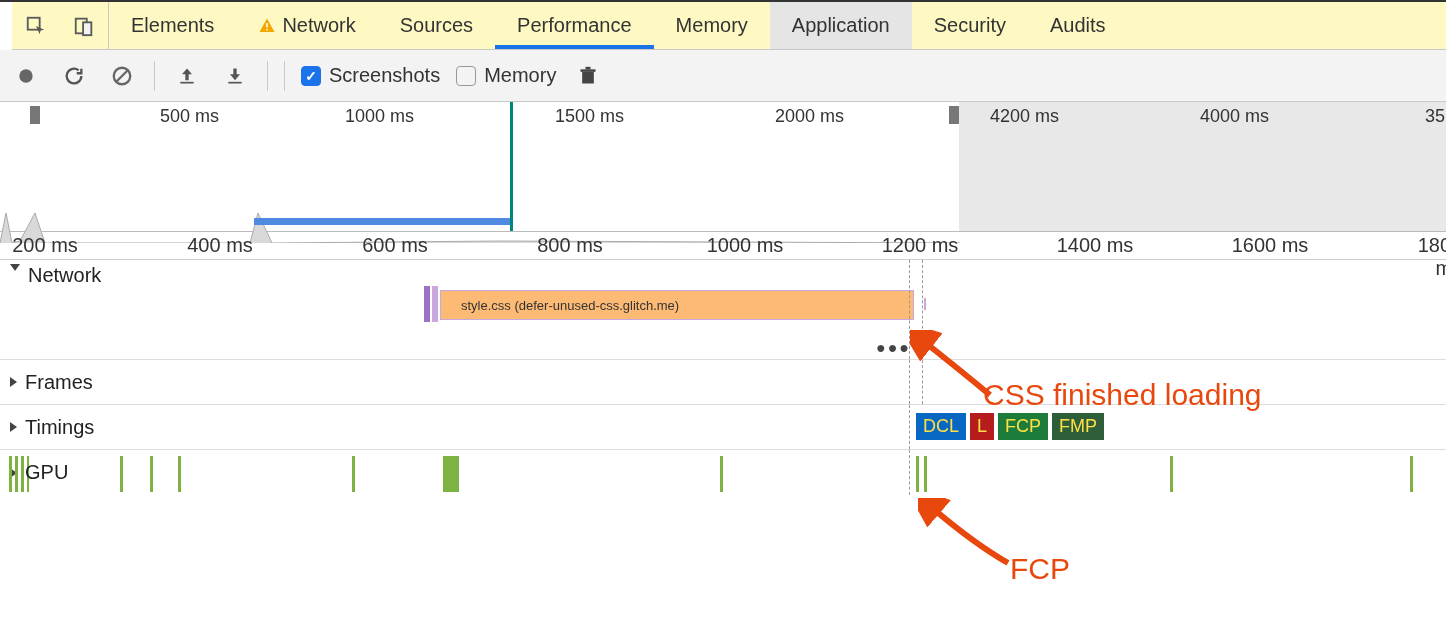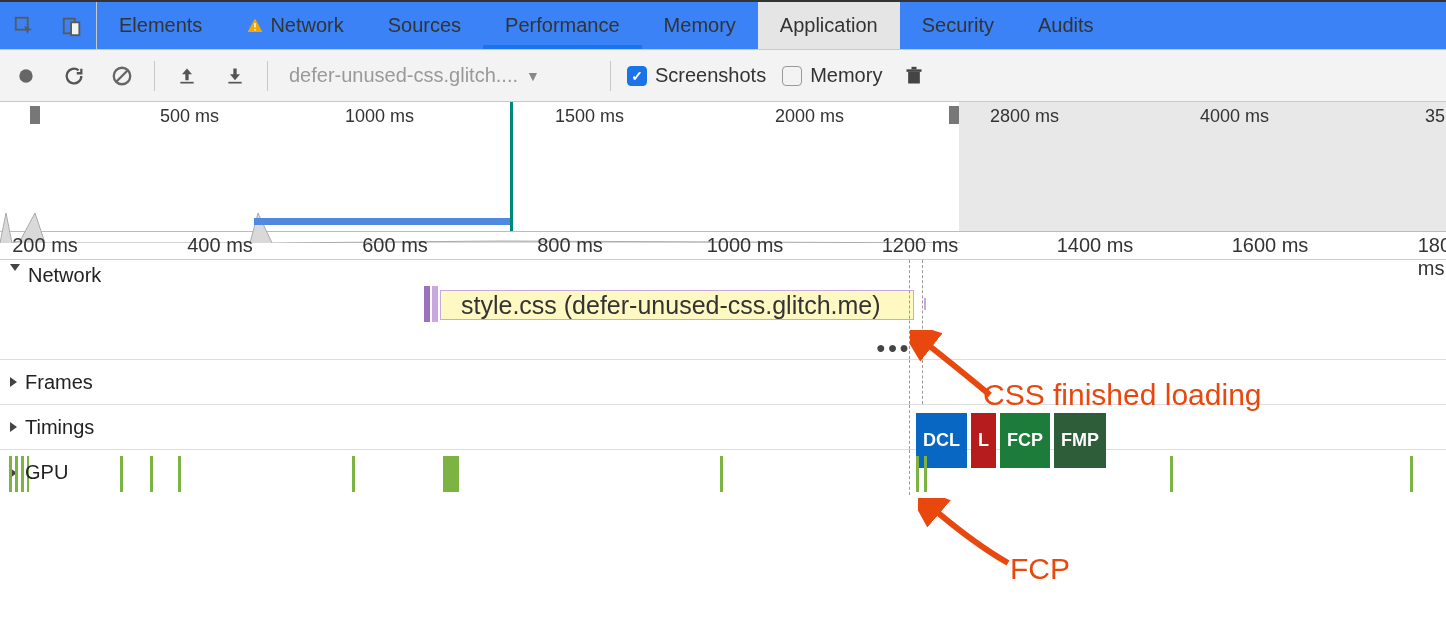--- a/index.html
+++ b/index.html
@@ -1,19 +1,19 @@
 <!DOCTYPE html>
 <html><head>
 <meta charset="utf-8">
 <style>
 * { box-sizing: border-box; margin: 0; padding: 0; font-family: -apple-system, BlinkMacSystemFont, "Segoe UI", Helvetica, Arial, sans-serif; }
 body { width: 1446px; height: 636px; background: #fff; overflow: hidden; font-size: 20px; color: #333; border-top: 2px solid #333; }
 
 
-.tabs { display: flex; align-items: stretch; height: 48px; background: #3b82f6; border-bottom: 1px solid #c9c9c9; user-select: none; }
+.tabs { display: flex; align-items: stretch; height: 48px; background: #fef9c3; border-bottom: 1px solid #c9c9c9; user-select: none; margin-left: 12px; }
 .tabs .ico-btn { width: 48px; display: flex; align-items: center; justify-content: center; color: #5a5a5a; }
 .tabs .sep { width: 1px; background: #c9c9c9; }
 .tabs .tab { padding: 0 22px; display: flex; align-items: center; color: #333; cursor: pointer; }
 .tabs .tab svg.warn { margin-right: 6px; }
 .tabs .tab.active { color: #333; box-shadow: inset 0 -4px 0 #1a73e8; }
 .tabs .tab.hover { background: #e5e5e5; }
 
 
 .toolbar { display: flex; align-items: center; height: 52px; background: #f3f3f3; border-bottom: 1px solid #c9c9c9; padding: 0 10px; gap: 16px; color: #5a5a5a; }
 .tb-btn { width: 32px; height: 32px; display: flex; align-items: center; justify-content: center; cursor: pointer; }
@@ -30,44 +30,44 @@
 .ov-viewport { position: absolute; left: 0; top: 0; bottom: 0; width: 959px; background: #fff; }
 .ov-tick { position: absolute; top: 4px; font-size: 18px; color: #333; text-align: right; }
 .ov-handle { position: absolute; top: 4px; width: 10px; height: 18px; background: #777; }
 .ov-sel { position: absolute; background: #4f8ae0; height: 7px; bottom: 6px; }
 .ov-fcp { position: absolute; top: 0; bottom: 0; width: 3px; background: #00897b; }
 .ov-act { position: absolute; bottom: 14px; height: 14px; }
 .ov-act svg { display:block; }
 
 
 .detail-ruler { position: relative; height: 28px; border-bottom: 1px solid #ccc; }
-.dr-tick { position: absolute; top: 2px; font-size: 20px; color: #333; text-align: left; transform: translateX(-50%); }
+.dr-tick { position: absolute; top: 2px; font-size: 20px; color: #333; text-align: right; transform: translateX(-50%); }
 
 
 .tracks { position: relative; }
 .track { position: relative; height: 45px; border-bottom: 1px solid #ddd; display: flex; align-items: center; padding-left: 10px; font-size: 20px; color: #222; }
 .track.net { height: 100px; align-items: flex-start; padding-top: 4px; }
 .track.main { background: #eef3fb; }
 .track.main::before { content: ""; position: absolute; left: 0; top: 0; bottom: 0; width: 4px; background: #3f7ee6; }
 .tri { display: inline-block; width: 0; height: 0; border-left: 7px solid #444; border-top: 5px solid transparent; border-bottom: 5px solid transparent; margin-right: 8px; }
 .tri.down { border-left: 5px solid transparent; border-right: 5px solid transparent; border-top: 7px solid #444; border-bottom: none; }
 .track .label { z-index: 10; }
 
 
-.req { position: absolute; top: 30px; height: 30px; background: #fef9c3; border: 1px solid #c9a9dd; display: flex; align-items: center; padding-left: 20px; font-size: 25px; color: #333; }
+.req { position: absolute; top: 30px; height: 30px; background: #fdba74; border: 1px solid #c9a9dd; display: flex; align-items: center; padding-left: 20px; font-size: 13px; color: #333; }
 .req-start { position: absolute; top: 26px; width: 6px; height: 36px; background: #a070c0; }
 .req-start.s2 { left: 4px; background:#c9a9dd;}
 .req-end-tick { position: absolute; top: 38px; width: 2px; height: 12px; background: #c9a9dd; }
 
 
 .more-dots { position: absolute; right: 535px; bottom: 2px; color: #444; font-size: 16px; letter-spacing: 2px; }
 
 
 .badges { position: absolute; top: 8px; display: flex; gap: 4px; }
-.badge { padding: 17px 7px; color: #ffffff; font-size: 18px; font-weight: 700; }
+.badge { padding: 3px 7px; color: #fde047; font-size: 18px; font-weight: 400; }
 .b-dcl { background: #0867c2; }
 .b-l   { background: #b71c1c; }
 .b-fcp { background: #1e7c3a; }
 .b-fmp { background: #2e5d39; }
 
 
 .gpu-bar { position: absolute; bottom: 3px; width: 3px; background: #7cb342; }
 .gpu-bar.wide { width: 16px; }
 
 
@@ -158,24 +158,20 @@
         <rect x="4" y="19" width="16" height="2"></rect>
       </svg>
   </div>
   <div class="tb-btn">
     <svg width="20" height="20" viewBox="0 0 24 24" fill="#555">
         <path d="M12 17 L6 10 L10 10 L10 3 L14 3 L14 10 L18 10 Z"></path>
         <rect x="4" y="19" width="16" height="2"></rect>
       </svg>
   </div>
   <div class="tb-sep"></div>
-  <div class="dd">
-    <span>defer-unused-css.glitch....</span>
-    <span class="chev">▼</span>
-  </div>
   <div class="tb-sep"></div>
   <label class="chk">
     <span class="box checked">✓</span>
     <span>Screenshots</span>
   </label>
   <label class="chk">
     <span class="box"></span>
     <span>Memory</span>
   </label>
   <div class="tb-btn">
@@ -190,21 +186,21 @@
 
 <div class="overview">
   <div class="ov-viewport"></div>
   <div class="ov-handle" style="left:30px"></div>
   <div class="ov-handle" style="left:949px"></div>
 
   <div class="ov-tick" style="left:160px">500 ms</div>
   <div class="ov-tick" style="left:345px">1000 ms</div>
   <div class="ov-tick" style="left:555px">1500 ms</div>
   <div class="ov-tick" style="left:775px">2000 ms</div>
-  <div class="ov-tick" style="left:990px">2800 ms</div>
+  <div class="ov-tick" style="left:990px">4200 ms</div>
   <div class="ov-tick" style="left:1200px">4000 ms</div>
   <div class="ov-tick" style="left:1425px">35</div>
 
   <div class="ov-act" style="left:0">
     <svg width="960" height="40">
         <path d="M0 40 L6 10 L12 40 L20 38 L35 10 L45 40 L250 40 L258 10 L272 40 L500 38 L960 40" fill="#d9d9d9" stroke="#aaa" stroke-width="1"></path>
       </svg>
   </div>
 
   <div class="ov-sel" style="left:254px; width:258px"></div>

